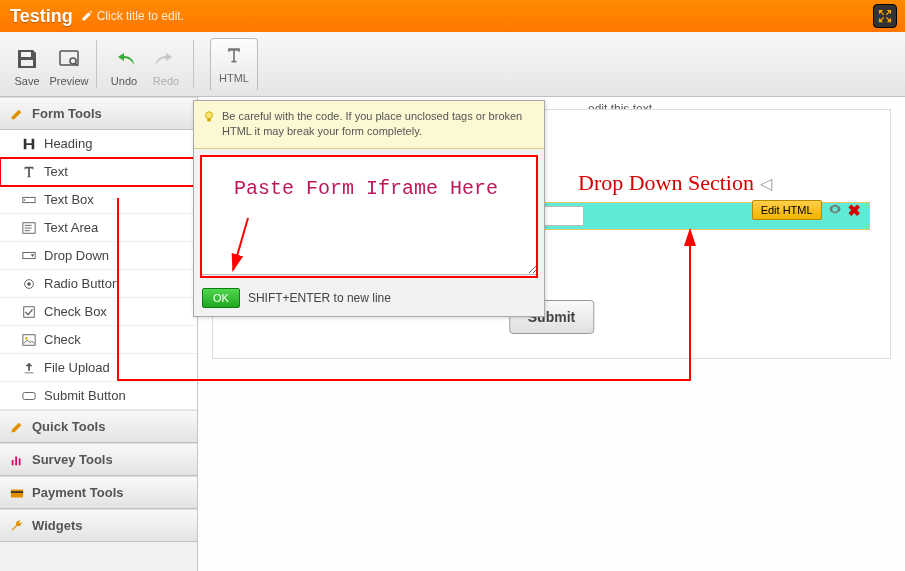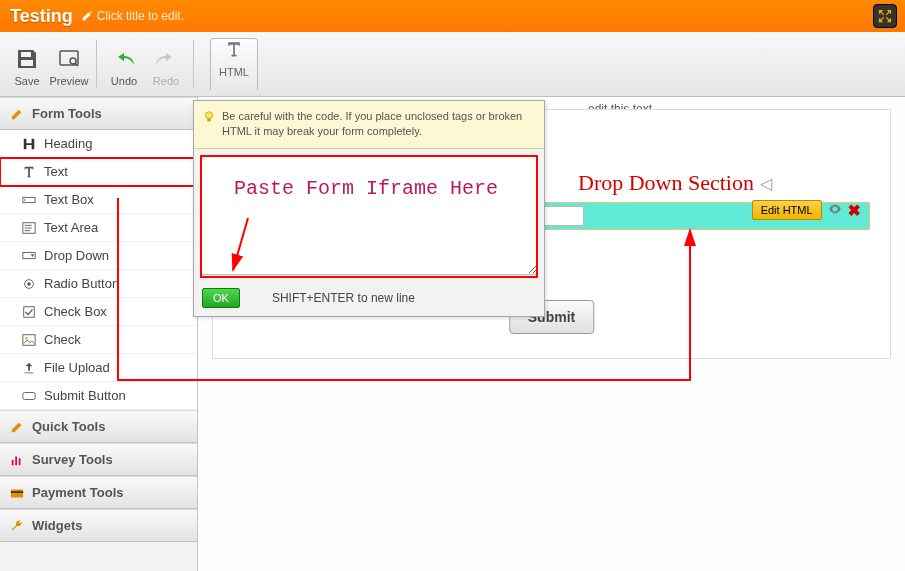--- a/index.html
+++ b/index.html
@@ -12,21 +12,21 @@
 .header-edit svg { margin-right: 4px; }
 .header-expand { position: absolute; right: 8px; top: 4px; width: 24px; height: 24px; background: #333; border: 1px solid #000; border-radius: 4px; display: flex; align-items: center; justify-content: center; color: #ffa500; }
 
 
 .toolbar { background: linear-gradient(#f8f8f8, #e5e5e5); border-bottom: 1px solid #c0c0c0; height: 65px; display: flex; align-items: center; padding-left: 6px; }
 .tb-btn { width: 42px; text-align: center; color: #555; cursor: pointer; padding-top: 6px; }
 .tb-btn svg { display: block; margin: 0 auto 4px; }
 .tb-btn-label { font-size: 11px; }
 .tb-btn.disabled { opacity: .4; }
 .tb-sep { width: 1px; height: 48px; background: #c5c5c5; margin: 0 6px; }
-.tb-html { width: 48px; height: 52px; margin-left: 10px; background: linear-gradient(#fdfdfd,#e8e8e8); border: 1px solid #bbb; border-radius: 4px 4px 0 0; border-bottom: none; text-align: center; color: #666; }
+.tb-html { width: 48px; height: 52px; margin-left: 10px; background: linear-gradient(#fdfdfd,#e8e8e8); border: 1px solid #bbb; border-radius: 4px 4px 0 0; border-bottom: none; text-align: center; padding-top: 6px; color: #666; }
 .tb-html-label { font-size: 11px; margin-top: 4px; }
 
 
 .main { display: flex; height: calc(571px - 32px - 65px); }
 .sidebar { width: 198px; background: #f2f2f2; border-right: 1px solid #c5c5c5; overflow: hidden; }
 .side-section-head { background: linear-gradient(#f9f9f9,#e3e3e3); border-top: 1px solid #ddd; border-bottom: 1px solid #c2c2c2; padding: 8px 10px; font-weight: bold; color: #555; display: flex; align-items: center; }
 .side-section-head svg { margin-right: 8px; flex-shrink: 0; }
 .side-list { background: #fff; }
 .side-item { padding: 6px 10px 6px 22px; border-bottom: 1px solid #eee; display: flex; align-items: center; color: #444; cursor: pointer; }
 .side-item svg { margin-right: 8px; flex-shrink: 0; }
@@ -48,21 +48,21 @@
 .submit-btn { background: linear-gradient(#fafafa,#e0e0e0); border: 1px solid #999; border-radius: 4px; padding: 8px 18px; font-size: 14px; color: #444; font-weight: bold; }
 
 
 .popup { position: absolute; top: 3px; left: -5px; width: 352px; background: #f2f2f2; border: 1px solid #a9a9a9; z-index: 40; box-shadow: 1px 1px 4px rgba(0,0,0,.15); }
 .popup-warn { background: #fcf8d4; border-bottom: 1px solid #d9d08a; padding: 8px 8px 8px 8px; display: flex; font-size: 11px; color: #555; line-height: 1.4; }
 .popup-warn svg { flex-shrink: 0; margin-right: 6px; margin-top: 1px; }
 .popup-ta-wrap { padding: 6px; position: relative; }
 .popup-ta { width: 100%; height: 120px; border: 1px solid #bbb; resize: both; font-family: monospace; font-size: 12px; padding: 4px; }
 .popup-ta-border { position: absolute; inset: 6px; border: 2px solid red; pointer-events: none; }
 .popup-ann { position: absolute; top: 28px; left: 40px; color: #be185d; font-size: 20px; font-family: Liberation Mono, monospace; pointer-events: none; text-align: right; }
-.popup-foot { padding: 4px 8px 8px; display: flex; align-items: center; gap: 24px; }
+.popup-foot { padding: 4px 8px 8px; display: flex; align-items: center; }
 .ok-btn { background: linear-gradient(#4fd84f,#1fa81f); border: 1px solid #0b7f0b; color: #fff; padding: 3px 10px; font-size: 11px; border-radius: 2px; margin-right: 8px; }
 .hint { font-size: 12px; color: #444; }
 
 
 .svg-overlay { position: absolute; top: 0; left: 0; width: 905px; height: 571px; pointer-events: none; z-index: 100; }
 </style>
 </head>
 <body>
 
 <div class="header">

